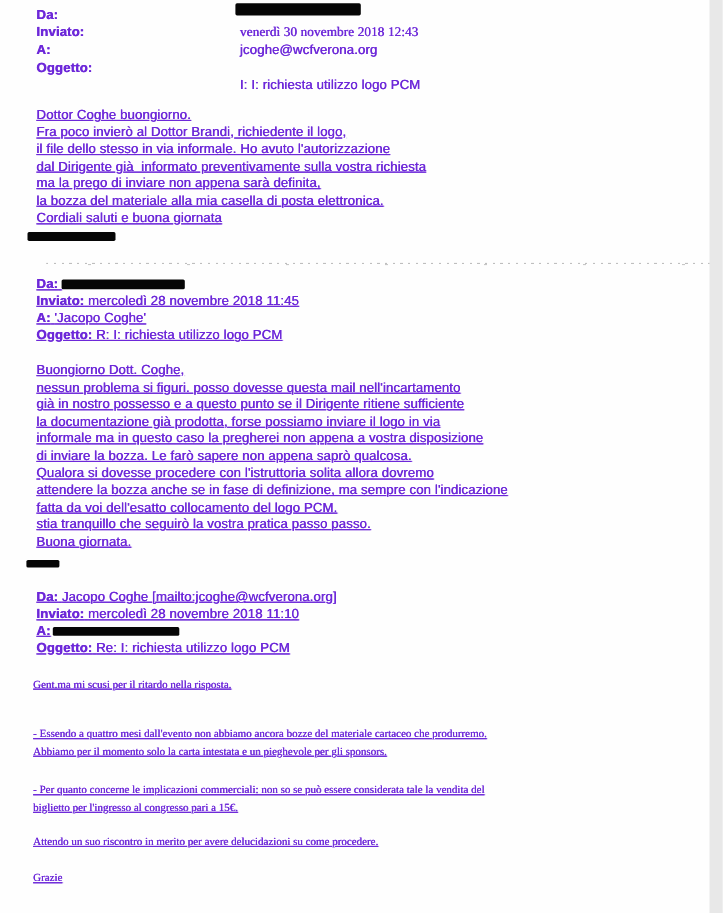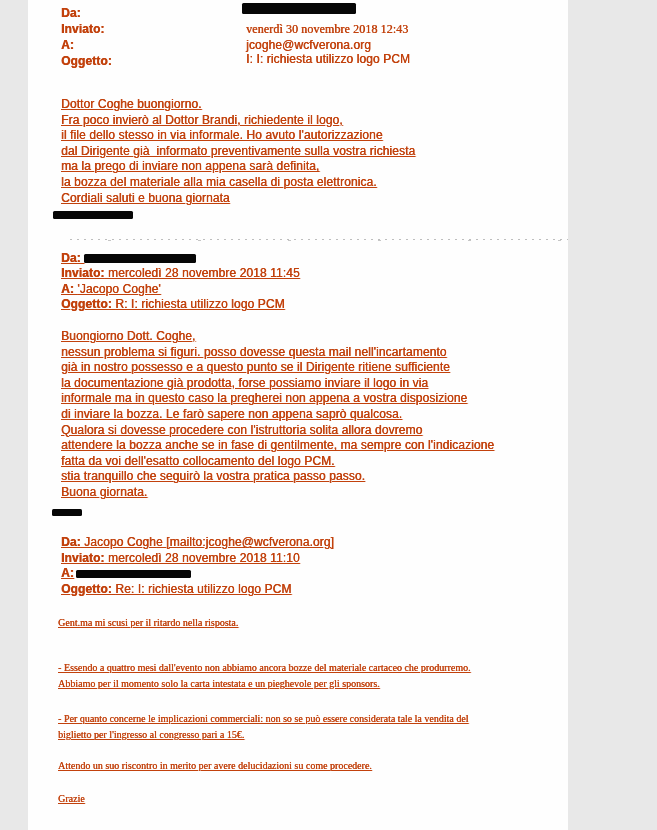--- a/index.html
+++ b/index.html
@@ -1,24 +1,23 @@
 <!DOCTYPE html>
 <html><head>
 <meta charset="utf-8">
 <style>
   html,body{margin:0;padding:0;}
   body{background:#e8e8e8;}
   .page{
     position:relative;
-    width:540px;height:830px;
+    width:645px;height:830px;
     background:#fefefe;
     overflow:hidden;
     font-family:"Liberation Sans", sans-serif;
-    color:#c2410c;
-    margin-left:28px;
+    color:#6d28d9;
   }
   
   .sans{
     font-family:"Liberation Sans", sans-serif;
     font-size:12px;
     text-shadow:0.4px 0 0 currentColor;
     letter-spacing:0.1px;
   }
   .serif{
     font-family:"Liberation Serif", serif;
@@ -60,21 +59,21 @@
 
   <div>
     <div class="abs sans hdr1-label" style="top:6px;">Da:</div>
     <div class="abs sans hdr1-label" style="top:22px;">Inviato:</div>
     <div class="abs sans hdr1-label" style="top:38px;">A:</div>
     <div class="abs sans hdr1-label" style="top:54px;">Oggetto:</div>
 
     <div class="abs redact" style="top:3px;left:214px;width:114px;height:11px;"></div>
     <div class="abs sans hdr1-value" style="top:22px;font-family:Liberation Serif, serif;">venerdì 30 novembre 2018 12:43</div>
     <div class="abs sans hdr1-value" style="top:38px;">jcoghe@wcfverona.org</div>
-    <div class="abs sans hdr1-value" style="top:52px;">I: I: richiesta utilizzo logo PCM</div>
+    <div class="abs sans hdr1-value" style="top:70px;">I: I: richiesta utilizzo logo PCM</div>
   </div>
 
   <div class="abs sans body-block" style="top:97px;left:33px;">
     <div class="line">Dottor Coghe buongiorno.</div>
     <div class="line">Fra poco invierò al Dottor Brandi, richiedente il logo,</div>
     <div class="line">il file dello stesso in via informale. Ho avuto l'autorizzazione</div>
     <div class="line">dal Dirigente già  informato preventivamente sulla vostra richiesta</div>
     <div class="line">ma la prego di inviare non appena sarà definita,</div>
     <div class="line">la bozza del materiale alla mia casella di posta elettronica.</div>
     <div class="line">Cordiali saluti e buona giornata</div>
@@ -91,21 +90,21 @@
   </div>
 
   <div class="abs sans body-block" style="top:329px;left:33px;">
     <div class="line">Buongiorno Dott. Coghe,</div>
     <div class="line">nessun problema si figuri. posso dovesse questa mail nell'incartamento</div>
     <div class="line">già in nostro possesso e a questo punto se il Dirigente ritiene sufficiente</div>
     <div class="line">la documentazione già prodotta, forse possiamo inviare il logo in via</div>
     <div class="line">informale ma in questo caso la pregherei non appena a vostra disposizione</div>
     <div class="line">di inviare la bozza. Le farò sapere non appena saprò qualcosa.</div>
     <div class="line">Qualora si dovesse procedere con l'istruttoria solita allora dovremo</div>
-    <div class="line">attendere la bozza anche se in fase di gentilmente, ma sempre con l'indicazione</div>
+    <div class="line">attendere la bozza anche se in fase di definizione, ma sempre con l'indicazione</div>
     <div class="line">fatta da voi dell'esatto collocamento del logo PCM.</div>
     <div class="line">stia tranquillo che seguirò la vostra pratica passo passo.</div>
     <div class="line">Buona giornata.</div>
   </div>
   <div class="abs redact" style="top:509px;left:24px;width:30px;height:7px;"></div>
 
   <div class="abs sans" style="top:535px;left:33px;line-height:15.5px;">
     <div class="line"><b class="lbl">Da:</b> <span>Jacopo Coghe [mailto:jcoghe@wcfverona.org]</span></div>
     <div class="line"><b class="lbl">Inviato:</b> <span>mercoledì 28 novembre 2018 11:10</span></div>
     <div class="line"><b class="lbl">A:</b><span class="redact inline-redact" style="width:115px;height:8px;margin-left:2px;"></span></div>

